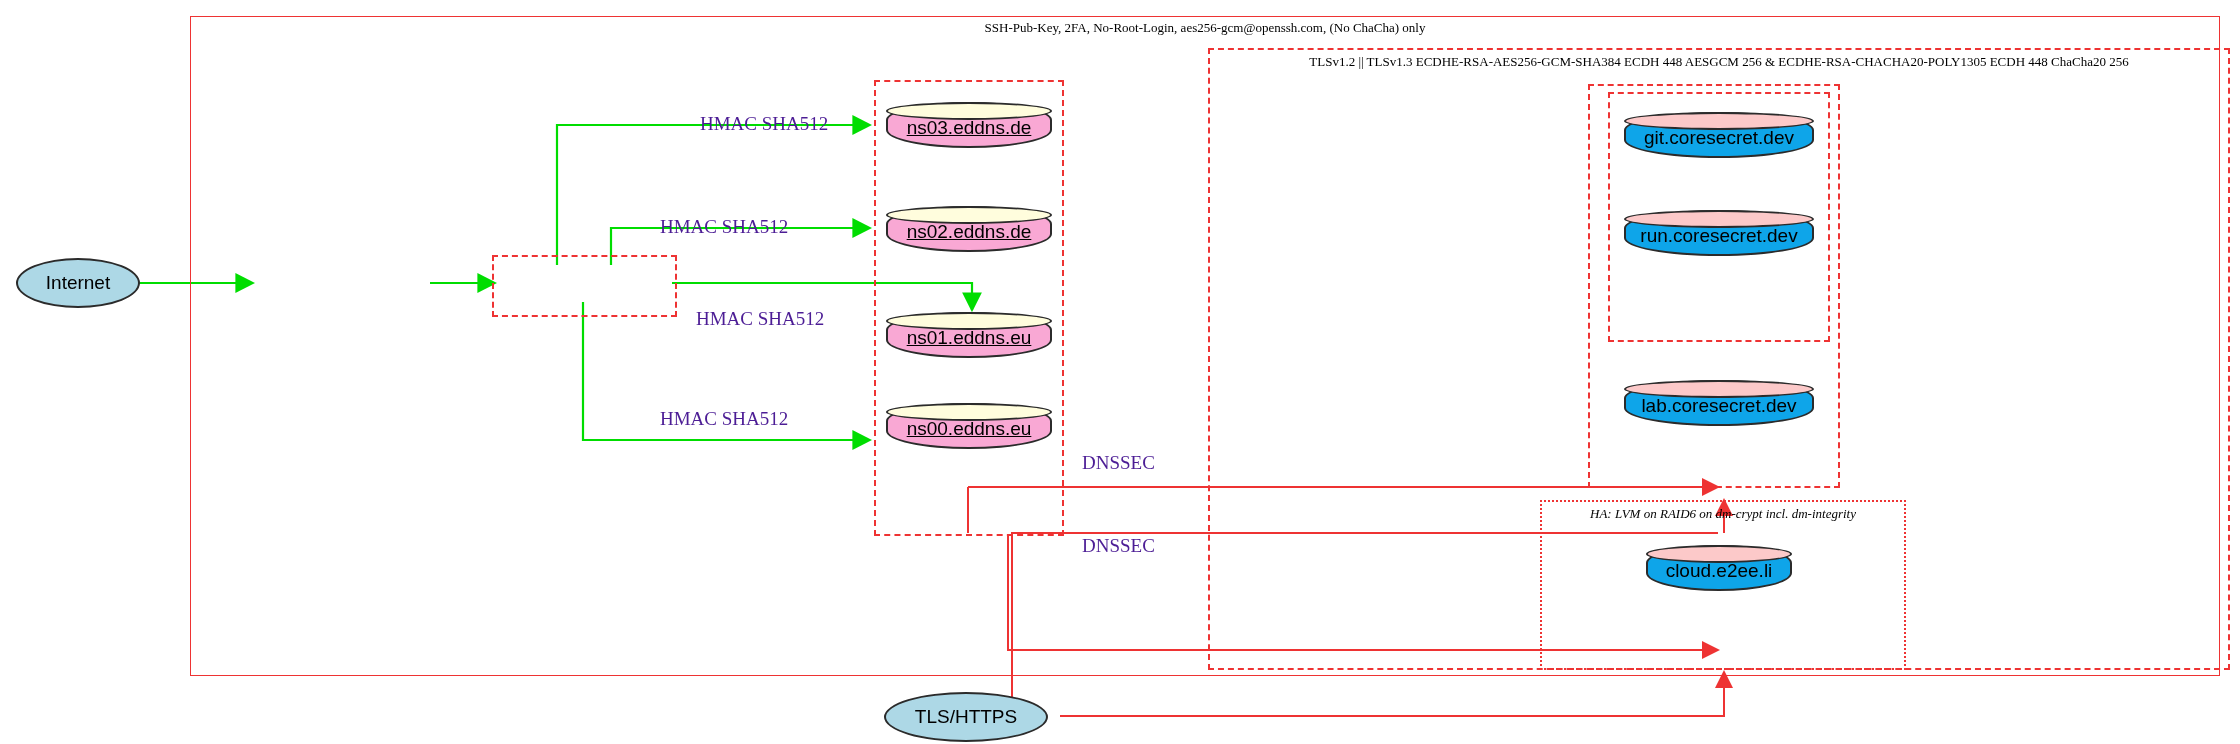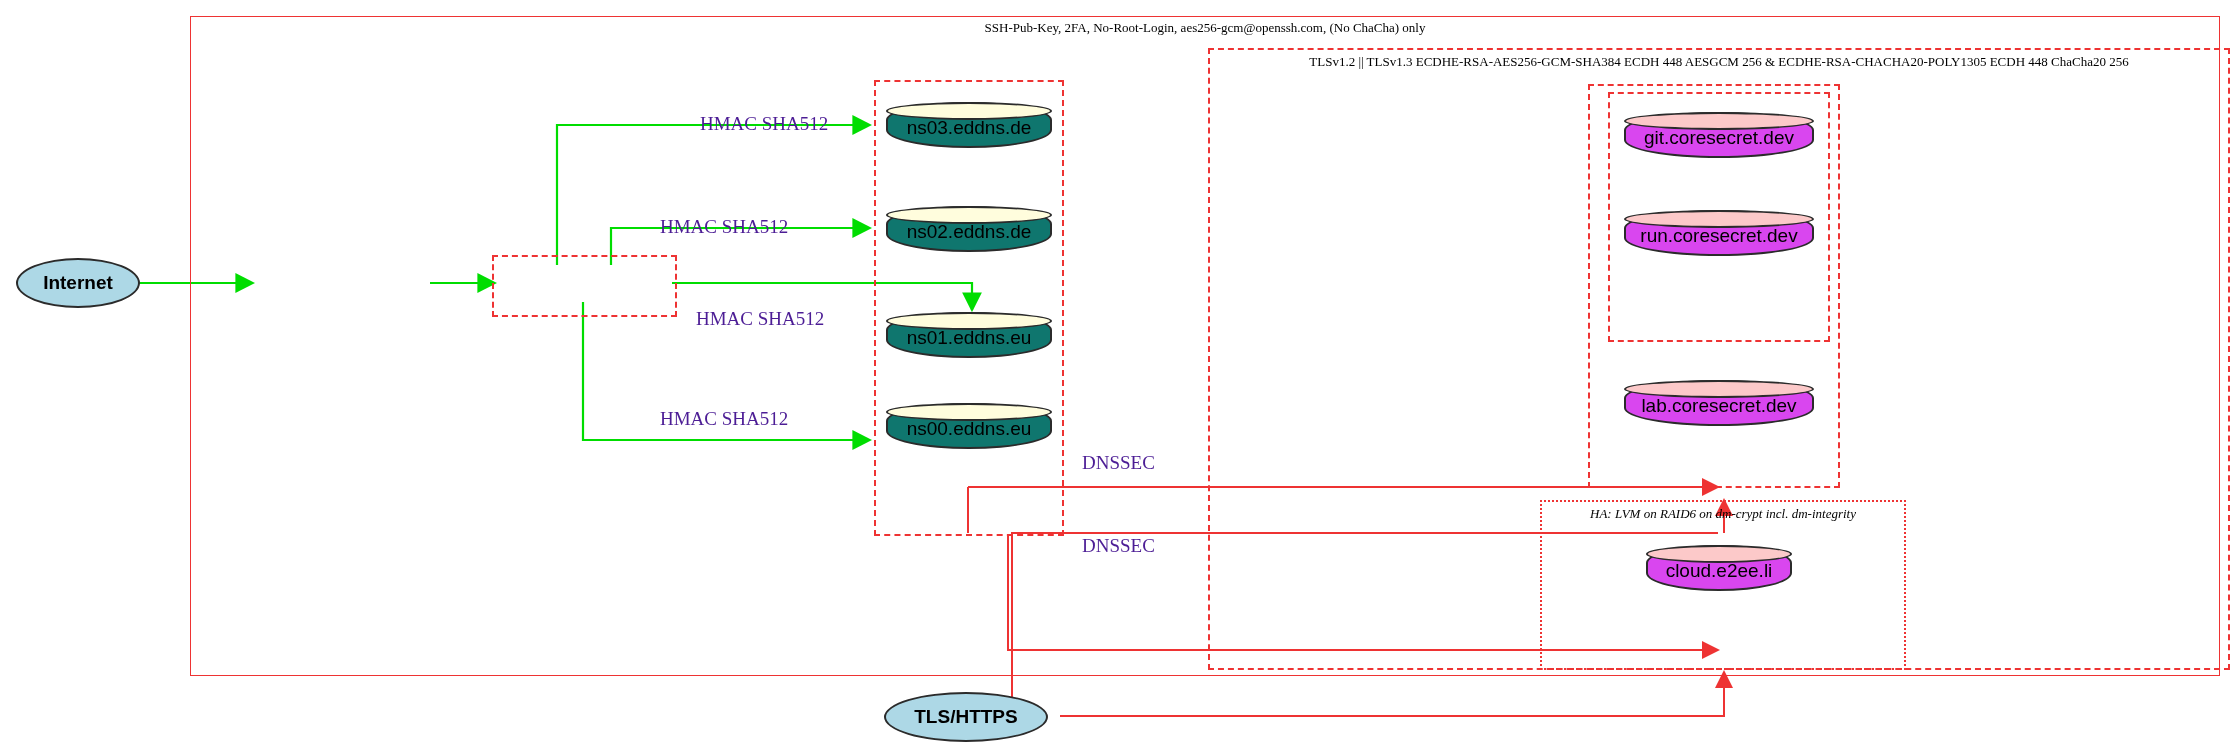--- a/index.html
+++ b/index.html
@@ -70,33 +70,32 @@
     border-radius: 50%;
     box-sizing: border-box;
     background: inherit;
   }
   .cyl .cyl-text {
     position: relative;
     z-index: 2;
     padding-top: 6px;
   }
 
-  .cyl-yellow { background: #0f766e; }
+  .cyl-yellow { background: #f9a8d4; text-decoration: underline; }
   .cyl-yellow .cyl-top { background: #fffddd; }
   .cyl-lav    { background: #e3e3f5; }
   .cyl-lav .cyl-top { background: #e3e3f5; }
-  .cyl-pink   { background: #d946ef; }
+  .cyl-pink   { background: #0ea5e9; }
   .cyl-pink .cyl-top { background: #fcc9c9; }
 
   
   .ellipse {
     background: #add8e6;
     border: 2px solid #2b2b2b;
     border-radius: 50%;
-    font-weight: bold;
   }
 
   
   .diamond-wrap {
     position: absolute;
   }
   .diamond-wrap svg { display: block; }
   .diamond-label {
     position: absolute;
     left: 0; top: 0;

